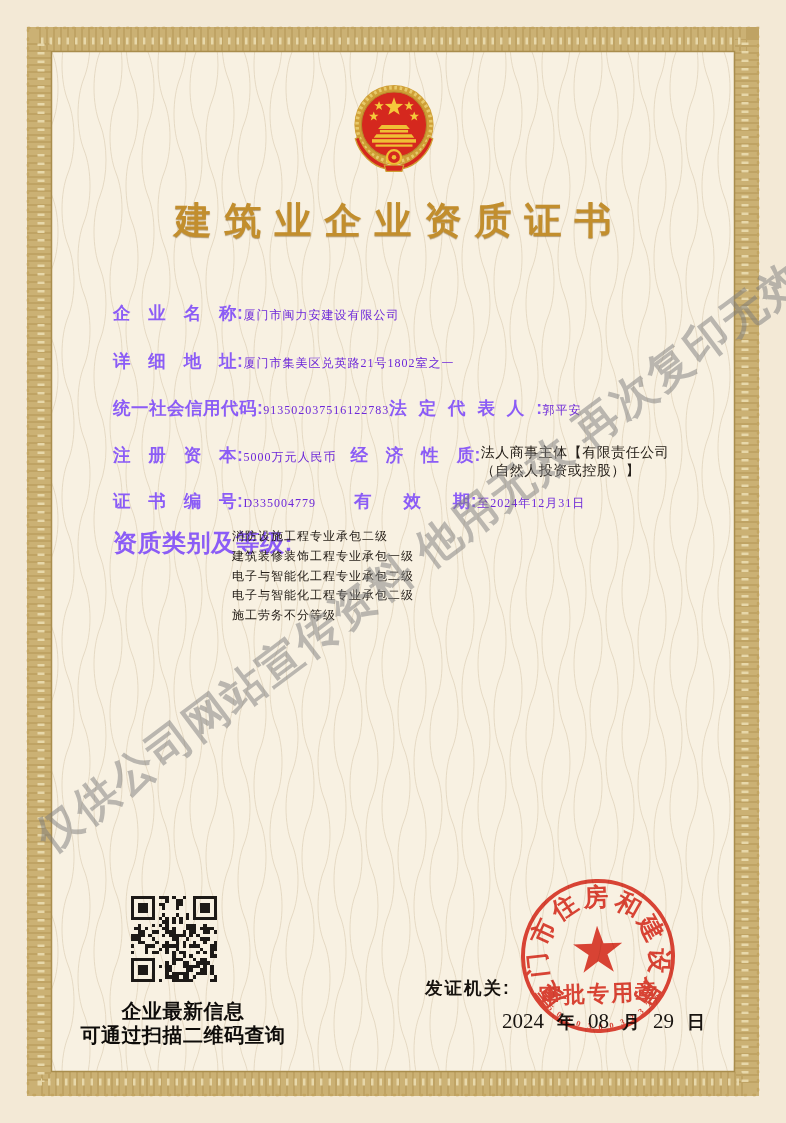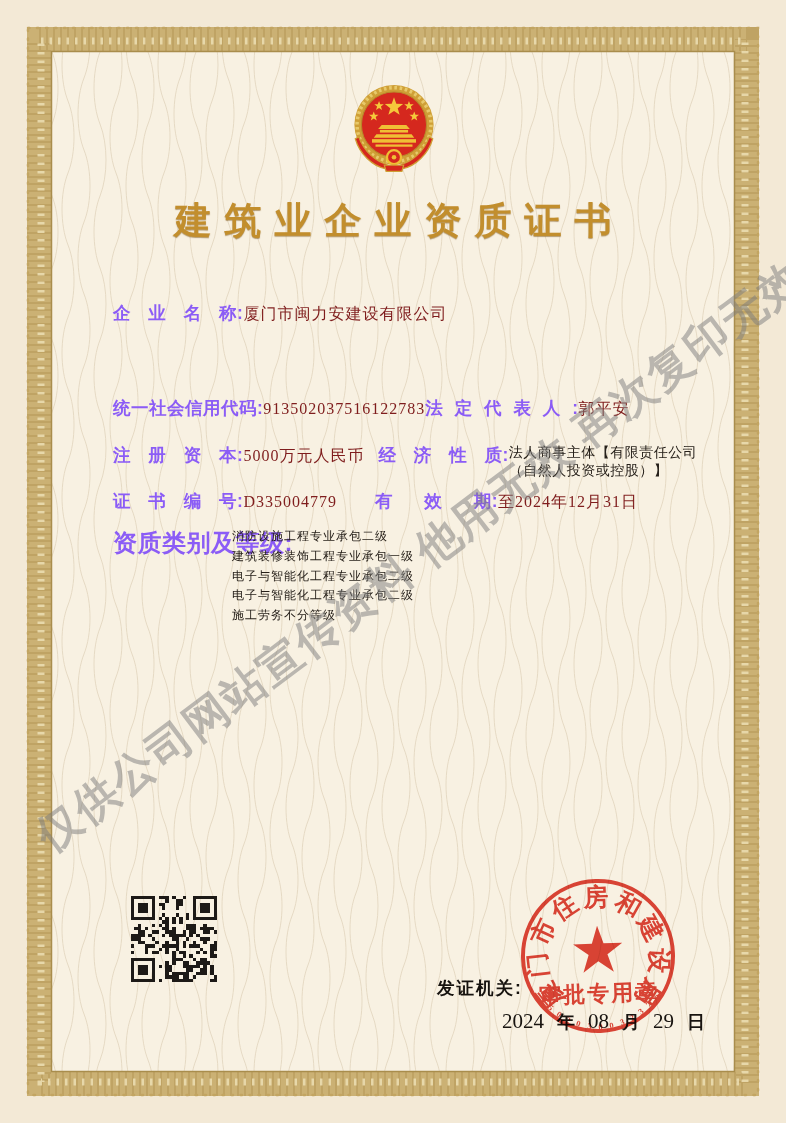--- a/index.html
+++ b/index.html
@@ -29,21 +29,21 @@
     position:absolute;left:113px;
     white-space:pre;
     font-size:19px;color:#241d15;
   }
   .lbl{
     font-weight:800;font-size:17.5px;color:#8b5cf6;
     word-spacing:12px;letter-spacing:.5px;
   }
   .val{
     font-family:"Liberation Serif","DejaVu Serif",serif;
-    font-size:16px;letter-spacing:1px;color:#7f1d1d;
+    font-size:12px;letter-spacing:1px;color:#6d28d9;
   }
   .ml-sm{margin-left:14px;}
   .ml-lg{margin-left:38px;}
   .eco{
     display:inline-block;vertical-align:top;
     font-family:"Liberation Serif","DejaVu Serif",serif;
     font-size:14px;line-height:1.25;letter-spacing:.5px;
     white-space:pre;color:#26201a;margin-top:1px;
   }
   .quals{
@@ -54,21 +54,21 @@
   }
 
   .qr-box{position:absolute;left:131px;top:896px;width:86px;height:86px;}
   .qr-caption{
     position:absolute;left:58px;top:999px;width:250px;
     text-align:center;font-weight:800;color:#0e0c0a;
     font-size:20px;line-height:24px;letter-spacing:.5px;
   }
 
   .issuer-label{
-    position:absolute;left:437px;top:976px;
+    position:absolute;left:425px;top:976px;
     font-weight:800;font-size:17.5px;letter-spacing:2px;color:#16120e;
   }
   .date-row{
     position:absolute;left:502px;top:1009px;
     display:flex;align-items:center;gap:13px;
     color:#181410;
   }
   .date-num{font-family:"Liberation Serif","DejaVu Serif",serif;font-size:21px;}
   .date-unit{font-weight:800;font-size:18px;}
 
@@ -200,20 +200,21 @@
       <circle cx="50" cy="85" r="2.6" fill="#f0bf35"></circle>
       <path d="M10 62 C16 79 30 90 42 93 L40 98 C25 95 11 81 6 64 Z" fill="#d5281e" stroke="#cf9f36" stroke-width="1.4"></path>
       <path d="M90 62 C84 79 70 90 58 93 L60 98 C75 95 89 81 94 64 Z" fill="#d5281e" stroke="#cf9f36" stroke-width="1.4"></path>
       <path d="M39 94 h22 l-2 7 h-18 Z" fill="#d5281e" stroke="#cf9f36" stroke-width="1.4"></path>
     </svg>
 
     <div class="title" style="color: rgb(194, 142, 45);">建筑业企业资质证书</div>
 
     <div class="row" style="top:301px"><span class="lbl">企 业 名 称:</span><span class="val">厦门市闽力安建设有限公司</span></div>
 
+    <div class="row" style="top:349px"><span class="lbl">详 细 地 址:</span><span class="val">厦门市集美区兑英路21号1802室之一</span></div>
 
     <div class="row" style="top:396px"><span class="lbl" style="word-spacing:0">统一社会信用代码:</span><span class="val">913502037516122783</span><span class="lbl" style="word-spacing:6px">法 定 代 表 人 :</span><span class="val">郭平安</span></div>
 
     <div class="row" style="top:443px"><span class="lbl">注 册 资 本:</span><span class="val">5000万元人民币</span><span class="lbl ml-sm">经 济 性 质:</span><span class="eco"><span>法人商事主体【有限责任公司</span><br><span>（自然人投资或控股）】</span></span></div>
 
     <div class="row" style="top:489px"><span class="lbl">证 书 编 号:</span><span class="val">D335004779</span><span class="lbl ml-lg" style="word-spacing:26px">有 效 期:</span><span class="val">至2024年12月31日</span></div>
 
     <div class="row" style="top:527px"><span class="lbl" style="word-spacing:0;font-size:24px">资质类别及等级:</span></div>
 
     <ul class="quals">
@@ -506,20 +507,24 @@
           <rect x="8" y="24" width="1" height="1" fill="#1d1a17"></rect>
           <rect x="12" y="24" width="1" height="1" fill="#1d1a17"></rect>
           <rect x="13" y="24" width="1" height="1" fill="#1d1a17"></rect>
           <rect x="14" y="24" width="1" height="1" fill="#1d1a17"></rect>
           <rect x="15" y="24" width="1" height="1" fill="#1d1a17"></rect>
           <rect x="16" y="24" width="1" height="1" fill="#1d1a17"></rect>
           <rect x="17" y="24" width="1" height="1" fill="#1d1a17"></rect>
           <rect x="23" y="24" width="1" height="1" fill="#1d1a17"></rect>
           <rect x="24" y="24" width="1" height="1" fill="#1d1a17"></rect>
         </svg></div>
+    <div class="qr-caption">
+      <div>企业最新信息</div>
+      <div>可通过扫描二维码查询</div>
+    </div>
 
     <div class="issuer-label">发证机关:</div>
     <div class="date-row">
       <span class="date-num">2024</span>
       <span class="date-unit">年</span>
       <span class="date-num">08</span>
       <span class="date-unit">月</span>
       <span class="date-num">29</span>
       <span class="date-unit">日</span>
     </div>

